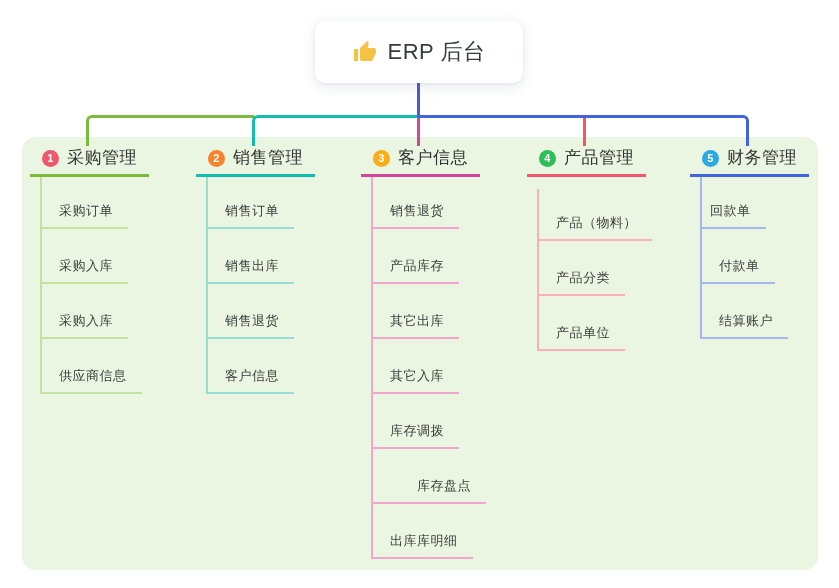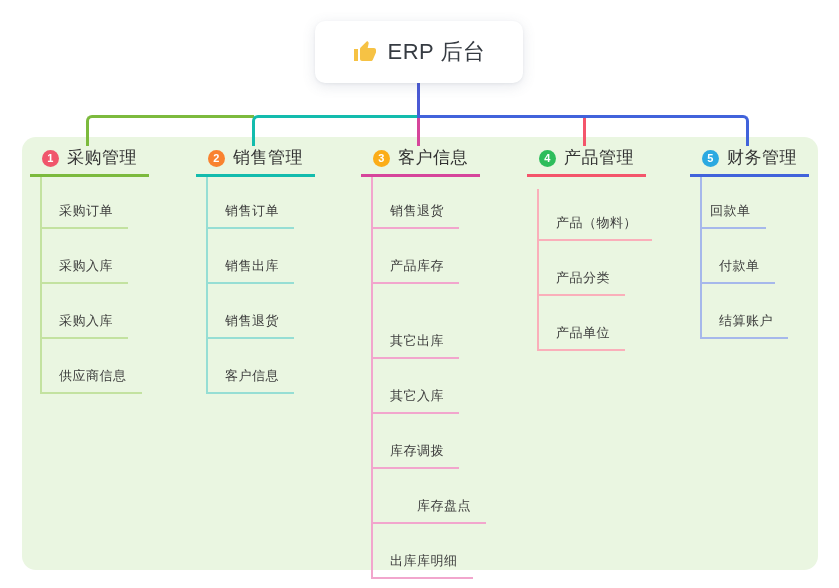--- a/index.html
+++ b/index.html
@@ -100,21 +100,21 @@
         </div>
       </div>
       <div class="branch" style="left: 361px;">
         <div class="branch-node" style="border-bottom-color: rgb(214, 69, 155);">
           <span class="badge" style="background: rgb(251, 173, 24);">3</span>
           <span>客户信息</span>
         </div>
         <div class="children" style="border-left-color: rgb(242, 166, 205);">
           <div class="child" style="border-bottom-color: rgb(242, 166, 205);">销售退货</div>
           <div class="child" style="border-bottom-color: rgb(242, 166, 205);">产品库存</div>
-          <div class="child" style="border-bottom-color: rgb(242, 166, 205); margin-top: 20px;">其它出库</div>
+          <div class="child" style="border-bottom-color: rgb(242, 166, 205);">其它出库</div>
           <div class="child" style="border-bottom-color: rgb(242, 166, 205);">其它入库</div>
           <div class="child" style="border-bottom-color: rgb(242, 166, 205);">库存调拨</div>
           <div class="child" style="border-bottom-color: rgb(242, 166, 205); padding-left: 44px;">库存盘点</div>
           <div class="child" style="border-bottom-color: rgb(242, 166, 205);">出库库明细</div>
         </div>
       </div>
       <div class="branch" style="left: 527px;">
         <div class="branch-node" style="border-bottom-color: rgb(244, 85, 107);">
           <span class="badge" style="background: rgb(46, 189, 91);">4</span>
           <span>产品管理</span>

